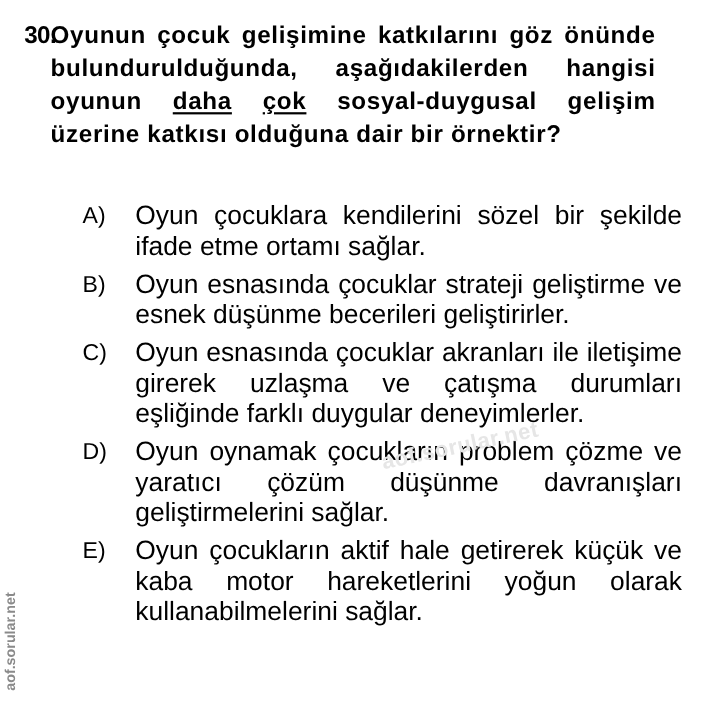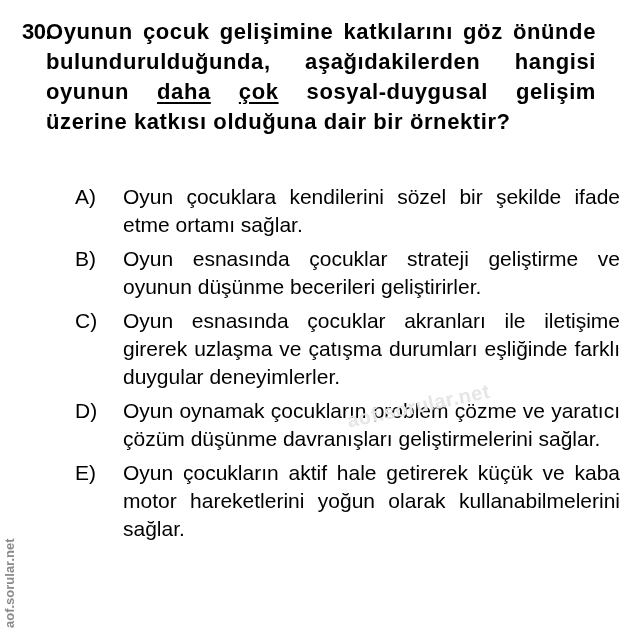--- a/index.html
+++ b/index.html
@@ -56,21 +56,21 @@
     }
     .opt-letter {
       position: absolute;
       left: 0;
       top: 0;
       font-size: 21px;
       line-height: 28px;
     }
     .opt-text {
       margin-left: 48px;
-      font-size: 21px;
+      font-size: 24px;
       line-height: 28px;
       text-align: justify;
       text-align-last: left;
       width: 497px;
     }
     .watermark-center {
       position: absolute;
       left: 345px;
       top: 410px;
       font-size: 20px;
@@ -101,21 +101,21 @@
   <div class="q-stem"><span>Oyunun çocuk gelişimine katkılarını göz önünde bulundurulduğunda, aşağıdakilerden hangisi oyunun </span><span class="u">daha</span><span> </span><span class="u">çok</span><span> sosyal-duygusal gelişim üzerine katkısı olduğuna dair bir örnektir?</span></div>
 </div>
 
 <div class="options">
   <div class="option">
     <div class="opt-letter">A)</div>
     <div class="opt-text">Oyun çocuklara kendilerini sözel bir şekilde ifade etme ortamı sağlar.</div>
   </div>
   <div class="option">
     <div class="opt-letter">B)</div>
-    <div class="opt-text">Oyun esnasında çocuklar strateji geliştirme ve oyunun düşünme becerileri geliştirirler.</div>
+    <div class="opt-text">Oyun esnasında çocuklar strateji geliştirme ve esnek düşünme becerileri geliştirirler.</div>
   </div>
   <div class="option">
     <div class="opt-letter">C)</div>
     <div class="opt-text">Oyun esnasında çocuklar akranları ile iletişime girerek uzlaşma ve çatışma durumları eşliğinde farklı duygular deneyimlerler.</div>
   </div>
   <div class="option">
     <div class="opt-letter">D)</div>
     <div class="opt-text">Oyun oynamak çocukların problem çözme ve yaratıcı çözüm düşünme davranışları geliştirmelerini sağlar.</div>
   </div>
   <div class="option">

